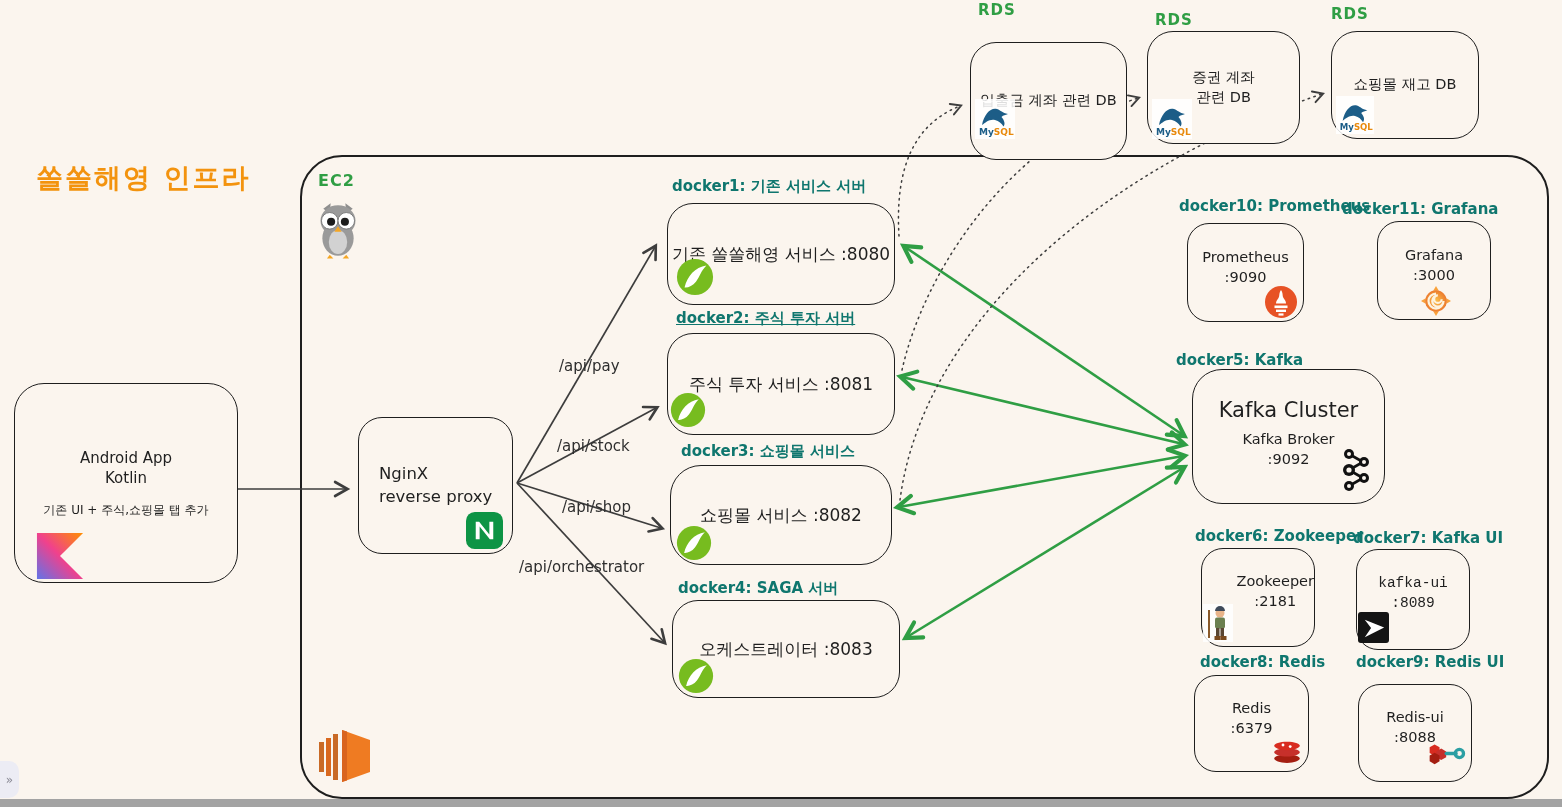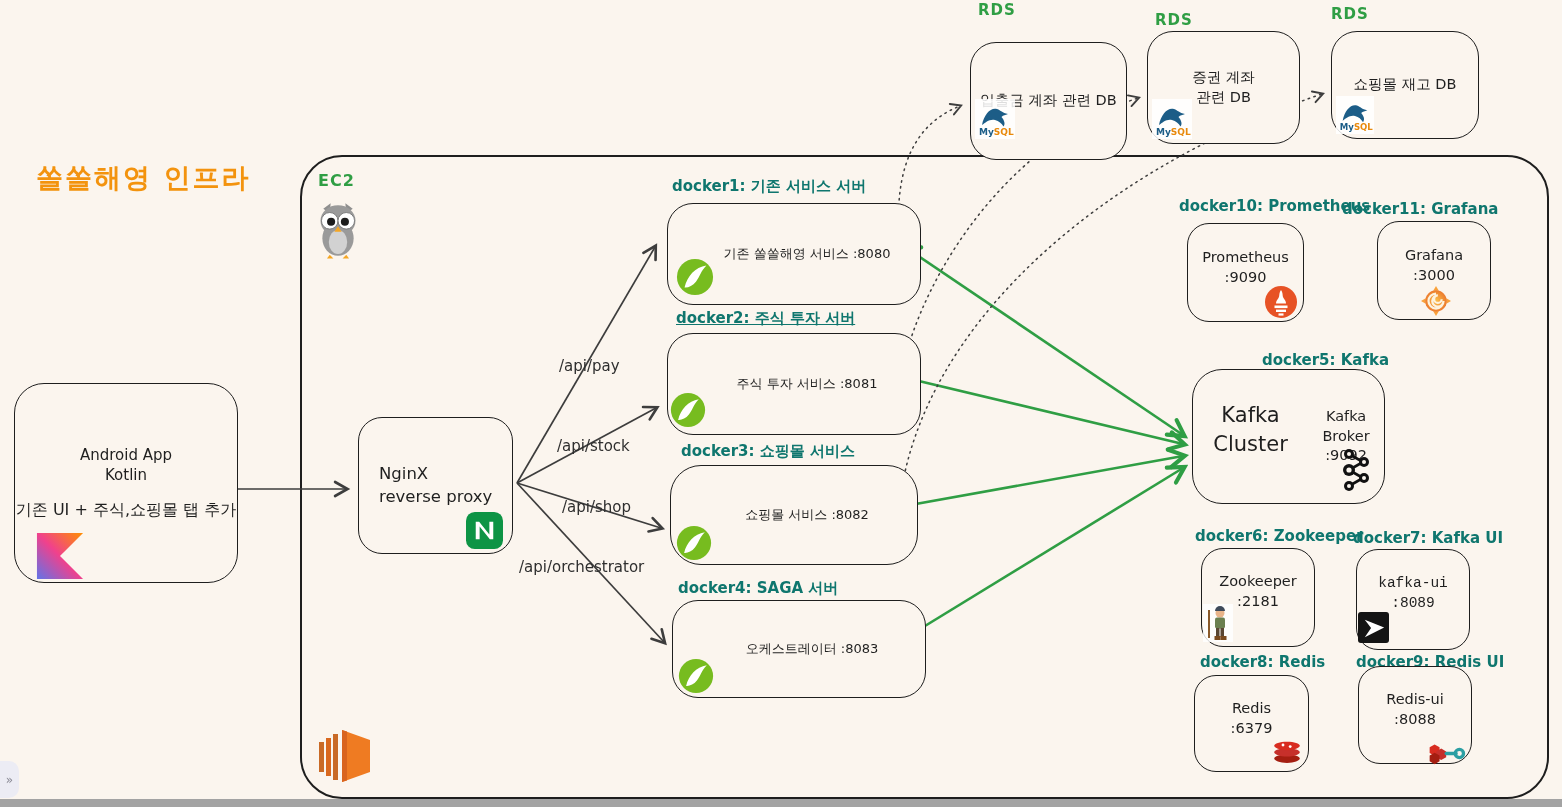--- a/index.html
+++ b/index.html
@@ -18,44 +18,44 @@
     position:absolute; border:1.8px solid #1e1e1e; border-radius:26px;
     background:#fbf5ee; display:flex; align-items:center; justify-content:center;
     text-align:center; white-space:pre-line; line-height:1.35;
   }
   .dlabel{position:absolute; color:#0f766e; font-size:15px; font-weight:600; white-space:nowrap;}
   .glabel{position:absolute; color:#2f9e44; font-size:15px; font-weight:700; letter-spacing:1px;}
   .route{position:absolute; font-size:15px; color:#2e2e2e; white-space:nowrap;}
   .icon{position:absolute;}
   #android-box{left:14px; top:383px; width:222px; height:198px; border-radius:30px; flex-direction:column;}
   #android-box .l1{font-size:15px;}
-  #android-box .l3{font-size:16px; margin-top:14px;}
+  #android-box .l3{font-size:12px; margin-top:14px;}
   #nginx-box{left:358px; top:417px; width:155px; height:137px; border-radius:24px;
              justify-content:flex-start; text-align:left; padding-left:20px; font-size:16.5px; box-sizing:border-box;}
   #ec2-box{left:300px; top:155px; width:1245px; height:640px; border:2px solid #1e1e1e;
            border-radius:42px; background:transparent; position:absolute;}
-  .svc{width:226px; height:100px; font-size:13px;padding-left:26px;}
+  .svc{width:226px; height:100px; font-size:17px;}
   #svc1{left:667px; top:203px;}
   #svc2{left:667px; top:333px;}
   #svc3{left:670px; top:465px; width:220px; height:98px;border-radius:31px;}
   #svc4{left:672px; top:600px; width:226px; height:96px;}
   .rdsbox{font-size:14.5px;}
   #rds1{left:970px; top:42px; width:155px; height:116px;justify-content:center;}
   #rds2{left:1147px; top:31px; width:151px; height:111px;}
   #rds3{left:1331px; top:31px; width:146px; height:106px;text-align:right;}
   .small{font-size:14.5px; border-radius:22px;}
   #prom-box{left:1187px; top:223px; width:115px; height:97px;}
   #graf-box{left:1377px; top:221px; width:112px; height:97px;}
-  #kafka-box{left:1192px; top:369px; width:191px; height:133px; flex-direction:row; border-radius:30px;}
+  #kafka-box{left:1192px; top:369px; width:191px; height:133px; flex-direction:column; border-radius:30px;}
   #kafka-box .kt{font-size:21px; margin-bottom:6px; margin-top:-8px;}
   #kafka-box .ks{font-size:14.5px;}
-  #zoo-box{left:1201px; top:548px; width:112px; height:97px;}
+  #zoo-box{left:1201px; top:548px; width:112px; height:97px;justify-content:flex-end;}
   #kui-box{left:1356px; top:549px; width:112px; height:99px;}
   #redis-box{left:1194px; top:675px; width:113px; height:95px;}
-  #rui-box{left:1358px; top:666px; width:112px; height:96px;}
+  #rui-box{left:1358px; top:684px; width:112px; height:96px;}
   #sidebar-toggle{
     left:0; top:761px; width:19px; height:37px; background:#ececf4;
     border-radius:0 10px 10px 0; display:flex; align-items:center; justify-content:center;
     color:#8a8a95; font-size:12px; cursor:pointer;
   }
   #bottom-strip{left:0; top:799px; width:1562px; height:8px; background:#a3a3a3;}
   svg text{font-family:"DejaVu Sans",sans-serif;}
 </style>
 </head>
 <body>
@@ -241,21 +241,21 @@
         </radialGradient>
       </defs>
     <polygon points="16,0 19,5 13,5" fill="#f9a13a"></polygon>
       <polygon points="16,32 19,27 13,27" fill="#f9a13a"></polygon>
     <polygon points="0,16 5,13 5,19" fill="#f9a13a"></polygon>
       <polygon points="32,16 27,13 27,19" fill="#f9a13a"></polygon>
     <circle cx="16" cy="16" r="11.5" fill="url(#grg)"></circle>
     <path d="M16 8 a8 8 0 1 0 8 8 a6 6 0 1 1 -6 -6 a4 4 0 1 0 4 4" fill="none" stroke="#fdf3df" stroke-width="2.4"></path>
   </svg>
 
-  <div class="dlabel" style="left:1262px; top:351px;">docker5: Kafka</div>
+  <div class="dlabel" style="left:1176px; top:351px;">docker5: Kafka</div>
   <div id="kafka-box" class="box">
     <span class="kt">Kafka Cluster</span>
     <span class="ks">Kafka Broker
 :9092</span>
   </div>
   <svg class="icon" style="left:1338px; top:446px;" width="36" height="48" viewBox="0 0 36 48">
     <g stroke="#111" stroke-width="2.6" fill="none">
       <line x1="11" y1="8" x2="25" y2="16"></line>
         <line x1="11" y1="24" x2="25" y2="16"></line>
       <line x1="11" y1="24" x2="25" y2="32"></line>

